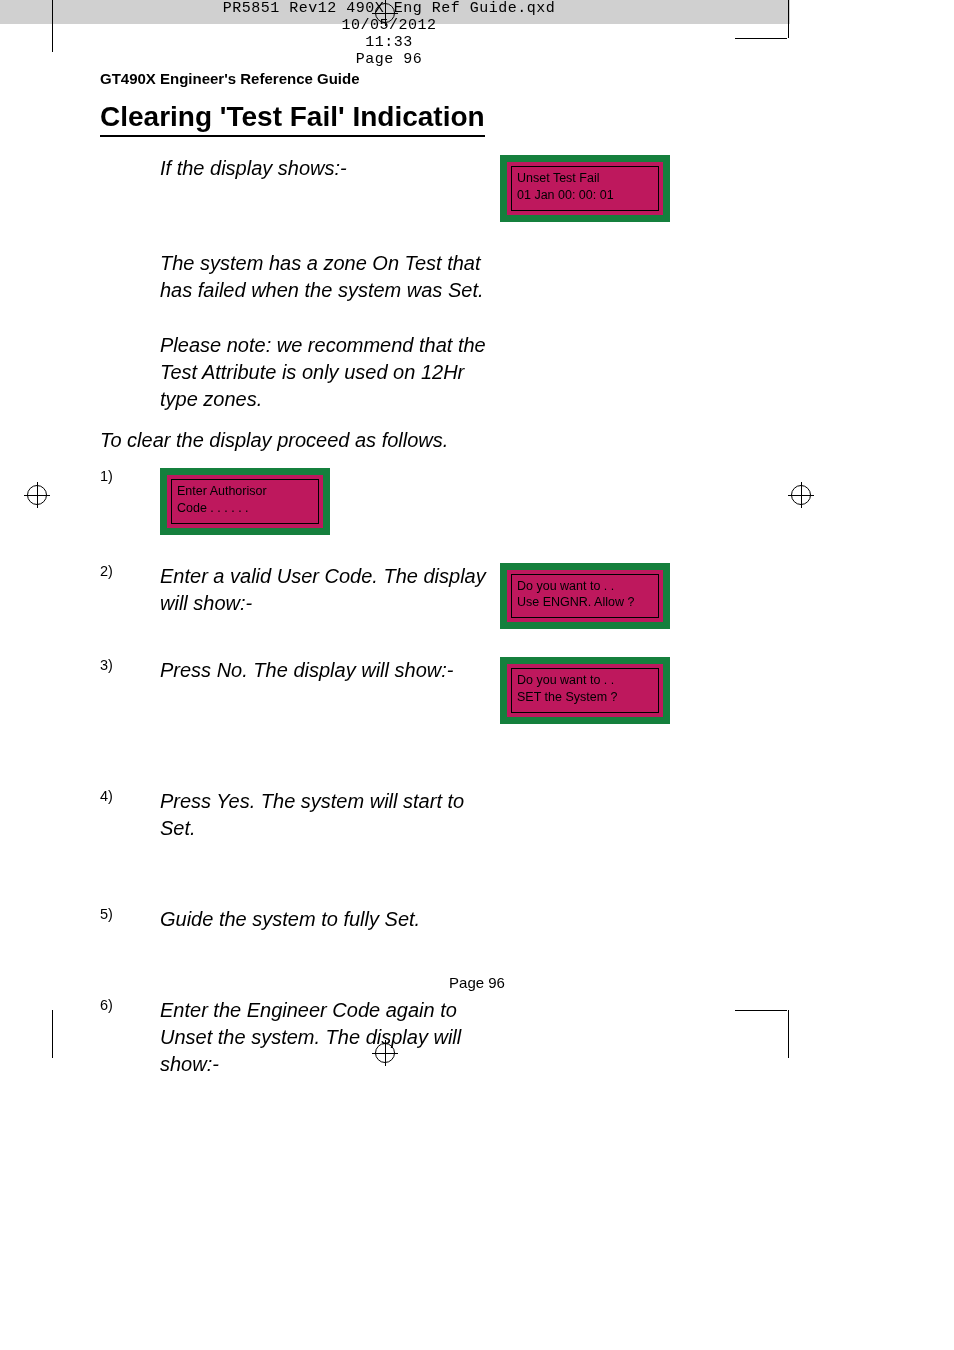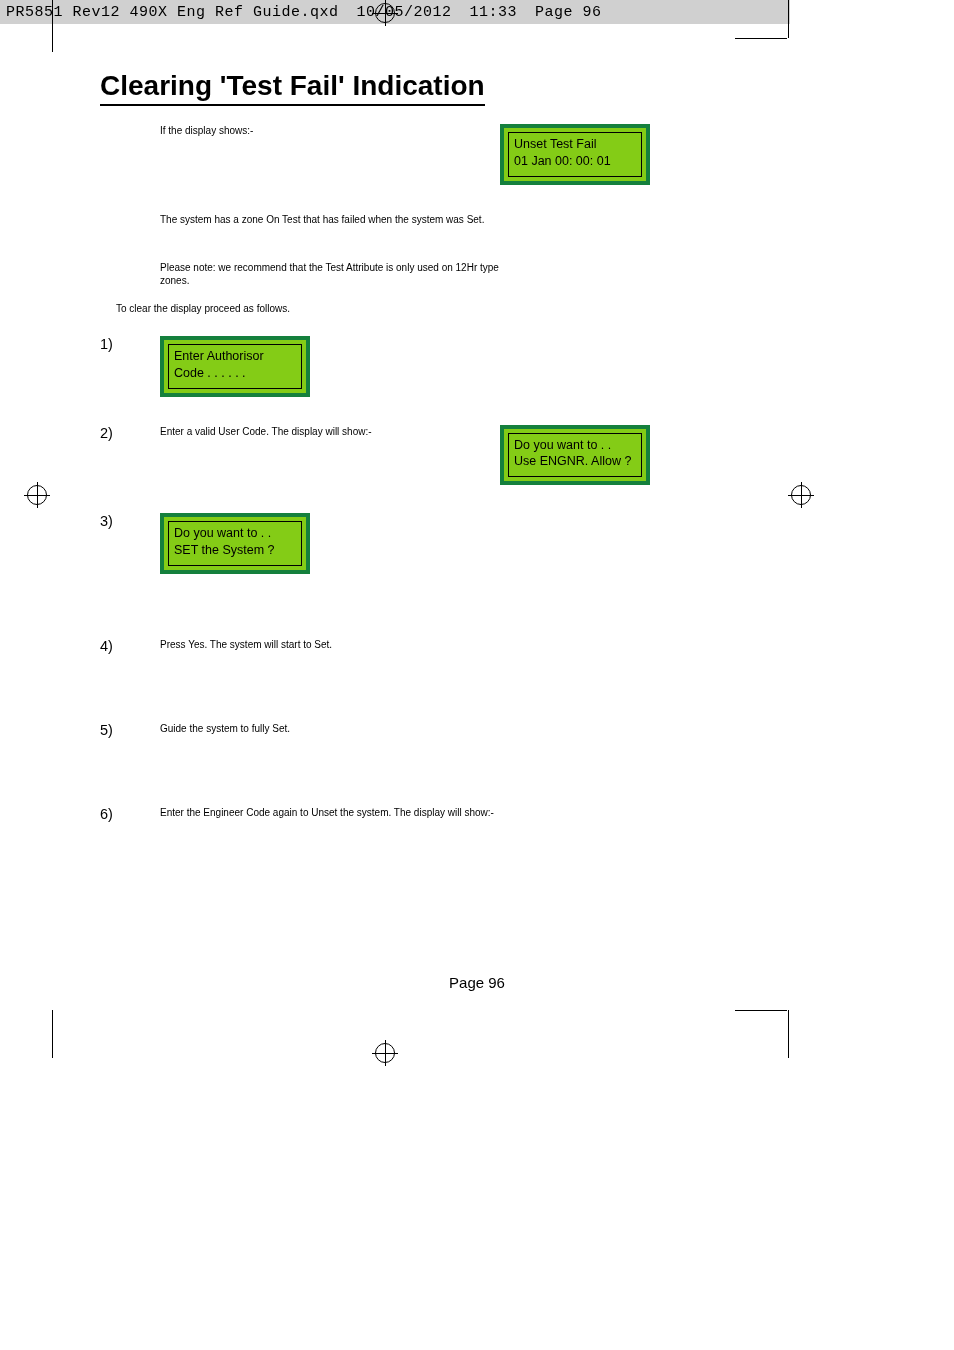--- a/index.html
+++ b/index.html
@@ -1,43 +1,43 @@
 <!DOCTYPE html>
 <html><head>
 <meta charset="utf-8">
 <style>
   * { box-sizing: border-box; margin: 0; padding: 0; }
   html, body { width: 954px; height: 1350px; background: #fff; font-family: Arial, Helvetica, sans-serif; color: #000; }
   .page { position: relative; width: 954px; height: 1350px; }
 
   
-  .slug-bar { position: absolute; left: 0; top: 0; width: 790px; height: 24px; background: #d0d0d0; display: flex; align-items: center; padding-left: 6px; font-family: "Courier New", monospace; font-size: 15px; letter-spacing: 0.5px; }
+  .slug-bar { position: absolute; left: 0; top: 0; width: 790px; height: 24px; background: #d0d0d0; display: flex; align-items: center; padding-left: 6px; font-family: "Courier New", monospace; font-size: 15px; letter-spacing: 0.5px; flex-direction: column; }
   .slug-bar .seg { margin-right: 18px; white-space: pre; }
 
   
   .crop { position: absolute; background: #000; }
   .reg { position: absolute; width: 26px; height: 26px; }
   .reg .circ { position: absolute; left: 3px; top: 3px; width: 20px; height: 20px; border: 1px solid #000; border-radius: 50%; }
   .reg .hline { position: absolute; left: 0; top: 12.5px; width: 26px; height: 1px; background: #000; }
   .reg .vline { position: absolute; left: 12.5px; top: 0; width: 1px; height: 26px; background: #000; }
 
   
   .content { position: absolute; left: 100px; top: 70px; width: 620px; }
   .running-head { font-weight: bold; font-size: 15px; margin-bottom: 14px; }
   .section-title { font-weight: bold; font-size: 28px; border-bottom: 2px solid #000; display: inline-block; padding-bottom: 2px; margin-bottom: 18px; }
 
   .row { display: flex; align-items: flex-start; margin-bottom: 14px; min-height: 20px; }
   .row .num { width: 60px; font-size: 14.5px; }
-  .row .txt { width: 340px; font-size: 10px; line-height: 1.35; }
+  .row .txt { width: 340px; font-size: 20px; line-height: 1.35; font-style: italic; }
   .row .disp-col { width: 200px; display: flex; justify-content: flex-start; }
 
   .gap-sm { height: 14px; }
   .gap-lg { height: 50px; }
 
-  .lcd { width: 150px; border: 4px solid #15803d; background: #84cc16; padding: 0; }
+  .lcd { width: 170px; border: 7px solid #15803d; background: #be185d; padding: 0; }
   .lcd-inner { border: 1px solid #000; margin: 4px; padding: 3px 5px 6px 5px; font-size: 12.5px; line-height: 1.35; font-family: Arial, sans-serif; min-height: 34px; }
   .lcd-inner .line2 { display: flex; justify-content: space-between; }
 
   .pagenum { position: absolute; left: 0; width: 954px; top: 974px; text-align: center; font-size: 15px; }
 
 </style>
 </head>
 <body>
 
 <div class="page">
@@ -76,20 +76,21 @@
   <div class="crop" style="left:735px; top:1010px; width:52px; height:1px;"></div>
   <div class="crop" style="left:788px; top:1010px; width:1px; height:48px;"></div>
 
   <div class="reg" style="left: 372px; top: 1040px;">
     <div class="circ"></div>
       <div class="hline"></div>
       <div class="vline"></div>
   </div>
 
   <div class="content">
+    <div class="running-head">GT490X Engineer's Reference Guide</div>
     <div><span class="section-title">Clearing 'Test Fail' Indication</span></div>
 
     <div class="row">
       <div class="num"></div>
       <div class="txt">If the display shows:-</div>
       <div class="disp-col">
         <div class="lcd">
           <div class="lcd-inner">
             <div>Unset Test Fail</div>
             <div>01 Jan 00: 00: 01</div>
@@ -107,21 +108,21 @@
     </div>
 
     <div class="gap-sm"></div>
 
     <div class="row">
       <div class="num"></div>
       <div class="txt">Please note: we recommend that the Test Attribute is only used on 12Hr type zones.</div>
       <div class="disp-col"></div>
     </div>
 
-    <div class="row" style="margin-left:16px;">
+    <div class="row" style="margin-left:0;">
       <div class="txt" style="width:500px;">To clear the display proceed as follows.</div>
     </div>
 
     <div class="row">
       <div class="num">1)</div>
       <div class="disp-col">
         <div class="lcd">
           <div class="lcd-inner">
             <div>Enter Authorisor</div>
             <div>Code . . . . . .</div>
@@ -142,20 +143,21 @@
             <div>Use ENGNR. Allow ?</div>
           </div>
         </div>
       </div>
     </div>
 
     <div class="gap-sm"></div>
 
     <div class="row">
       <div class="num">3)</div>
+      <div class="txt">Press No. The display will show:-</div>
       <div class="disp-col">
         <div class="lcd">
           <div class="lcd-inner">
             <div>Do you want to . .</div>
             <div>SET the System ?</div>
           </div>
         </div>
       </div>
     </div>
 

